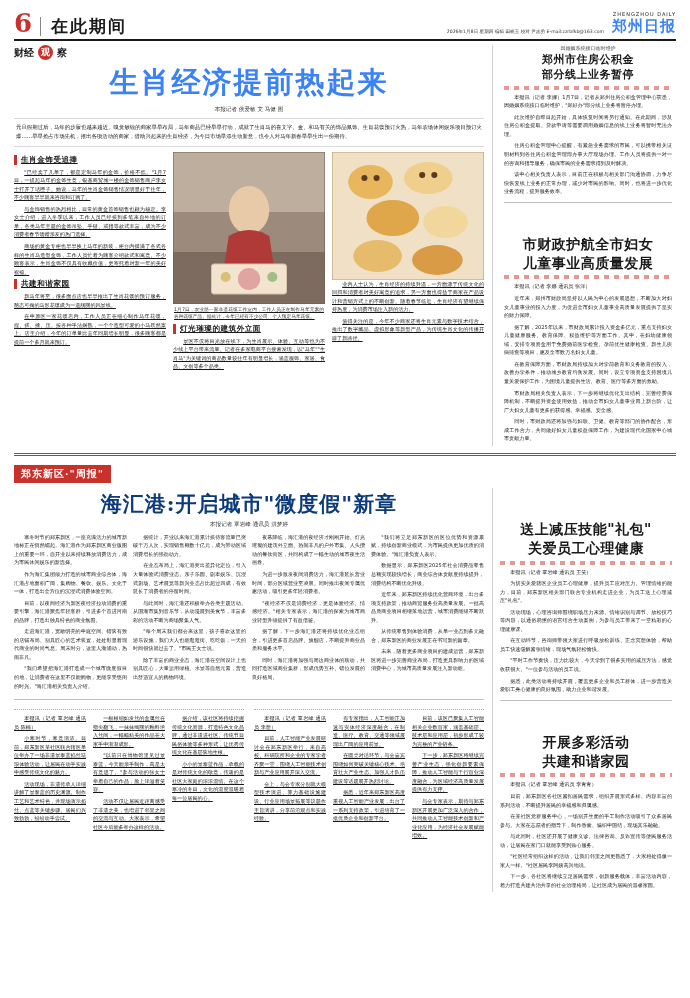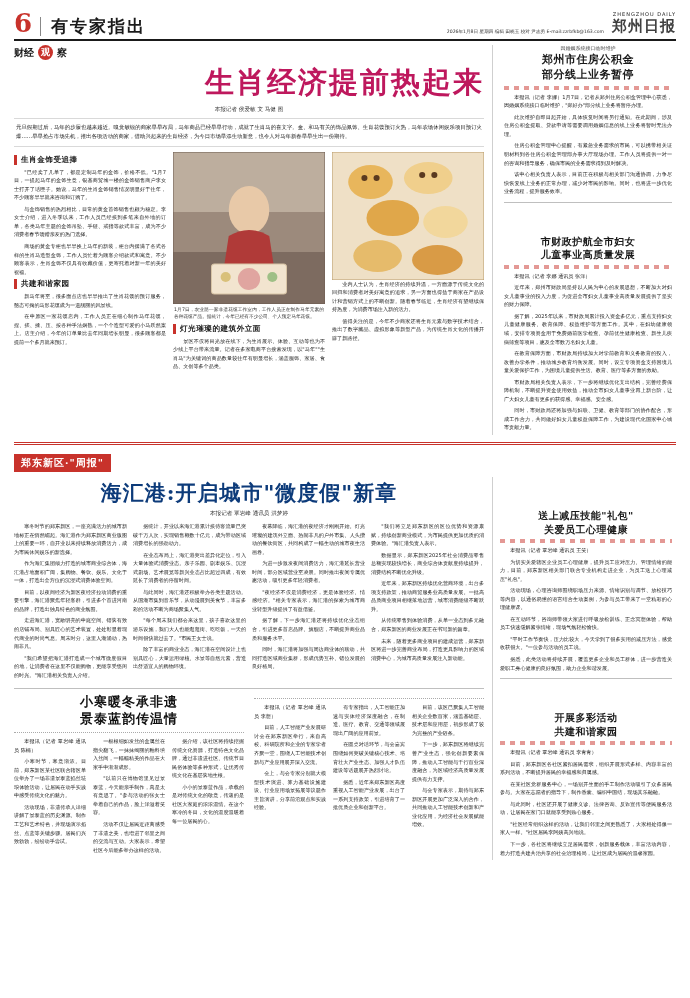--- a/index.html
+++ b/index.html
@@ -39,21 +39,21 @@
   .masthead-right {
     margin-left: auto; text-align: right; display: flex; align-items: flex-end; gap: 8px;
   }
   .pub-meta {
     font-size: 4.6px; color: #333; line-height: 1.5; text-align: right;
     max-width: 200px;
   }
   .brand-block { text-align: right; }
   .brand-en { font-size: 5px; letter-spacing: 1px; color: #222; }
   .brand-cn {
-    font-size: 15px; font-weight: bold; color: #404040;
+    font-size: 15px; font-weight: bold; color: #3b82f6;
     font-family: "DejaVu Serif", serif; letter-spacing: 1px;
   }
 
   
   .top-zone { display: flex; gap: 8px; }
   .top-left { width: 470px; }
   .top-right { width: 180px; border-left: 1px solid #cfcfcf; padding-left: 11px; }
 
   
   .badge-row { display: flex; align-items: center; gap: 4px; margin-bottom: 3px; }
@@ -66,35 +66,35 @@
     border-radius: 50%; background: #c8322b; color: #fff;
     font-size: 9px; text-align: center; font-weight: bold;
   }
 
   .kicker {
     text-align: center; font-size: 12px; font-weight: bold;
     letter-spacing: 1px; margin: 2px 0 1px 0;
     font-family: "DejaVu Serif", serif;
   }
   .headline-main {
-    text-align: right; font-size: 29px; font-weight: bold;
-    letter-spacing: 2px; color: #be185d; margin: 1px 0 3px 0;
+    text-align: center; font-size: 29px; font-weight: bold;
+    letter-spacing: 2px; color: #3b82f6; margin: 1px 0 3px 0;
     font-family: "DejaVu Serif", serif;
   }
   .byline-center {
     text-align: center; font-size: 5.6px; color: #333; margin-bottom: 4px;
   }
 
   .lede {
     font-size: 5.4px; line-height: 1.72; text-align: justify;
     border-top: 1px solid #d9d9d9; border-bottom: 1px solid #d9d9d9;
     padding: 4px 2px; margin-bottom: 5px; color: #222;
   }
 
-  .cols3 { display: flex; gap: 7px; }
+  .cols3 { display: flex; gap: 7px; text-decoration: underline; }
   .col { width: 33%; }
 
   .subhead {
     font-size: 7.6px; font-weight: bold; color: #1a1a1a;
     border-left: 3px solid #c8322b; padding-left: 4px;
     margin: 3px 0 3px 0; letter-spacing: .5px;
     font-family: "DejaVu Serif", serif;
   }
   p.body {
     font-size: 5.1px; line-height: 1.68; text-align: justify;
@@ -112,21 +112,21 @@
     font-size: 4.7px; line-height: 1.6; text-align: justify; color: #333;
     padding: 2px 1px 0 1px;
   }
 
   
   .r-eyebrow { font-size: 5px; text-align: center; color: #444; margin-bottom: 2px; }
   .r-head {
     font-size: 11px; font-weight: bold; text-align: center; line-height: 1.35;
     font-family: "DejaVu Serif", serif; letter-spacing: .5px; margin-bottom: 3px;
   }
-  .r-head-sm { font-size: 10px; margin-top: 32px; }
+  .r-head-sm { font-size: 14px; margin-top: 32px; }
   .rule { border-top: 1px solid #bfbfbf; margin: 6px 0; }
 
   
   .sec2 { margin-top: 7px; border-top: 3px double #c8322b; padding-top: 6px; }
   .sec2-flag {
     display: inline-block; background: #c8322b; color: #fff;
     font-size: 10px; font-weight: bold; padding: 2px 7px; letter-spacing: 1px;
     font-family: "DejaVu Serif", serif;
   }
   .sec2-zone { display: flex; gap: 8px; margin-top: 5px; }
@@ -155,21 +155,21 @@
   }
   .dotline { border-top: 1px dotted #aaa; margin: 4px 0; }
 </style>
 </head>
 <body>
 
 <div class="page">
 
   <div class="masthead">
     <div class="page-num">6</div>
-    <div class="section-name">有专家指出</div>
+    <div class="section-name">在此期间</div>
     <div class="masthead-right">
       <div class="pub-meta">2026年1月8日 星期四  编辑 田晓玉  校对 尹志勇  E-mail:zzrbfkb@163.com</div>
       <div class="brand-block">
         <div class="brand-en">ZHENGZHOU DAILY</div>
         <div class="brand-cn">郑州日报</div>
       </div>
     </div>
   </div>
 
   <div class="top-zone">
@@ -306,22 +306,20 @@
             <p class="body">"我们将立足郑东新区的区位优势和资源禀赋，持续创新商业模式，为市民提供更加优质的消费体验。"海汇港负责人表示。</p>
             <p class="body">数据显示，郑东新区2025年社会消费品零售总额实现较快增长，商业综合体贡献度持续提升，消费结构不断优化升级。</p>
             <p class="body">近年来，郑东新区持续优化营商环境，出台多项支持政策，推动商贸服务业高质量发展。一批高品质商业项目相继落地运营，城市消费能级不断跃升。</p>
             <p class="body">从传统零售到体验消费，从单一业态到多元融合，郑东新区的商业发展正在书写新的篇章。</p>
             <p class="body">未来，随着更多商业项目的建成运营，郑东新区将进一步完善商业布局，打造更具影响力的区域消费中心，为城市高质量发展注入新动能。</p>
           </div>
         </div>
 
         <div class="bottom-two">
           <div class="bt">
-            <div class="bt-head" style="white-space:pre-line">小寒暖冬承非遗
-景泰蓝韵传温情</div>
             <div class="dotline"></div>
             <div class="cols3">
               <div class="col">
                 <p class="body">本报讯（记者 覃岩峰 通讯员 陈楠）</p>
                 <p class="body">小寒时节，寒意渐浓。日前，郑东新区某社区联合辖区单位举办了一场非遗景泰蓝掐丝珐琅体验活动，让居民在动手实践中感受传统文化的魅力。</p>
                 <p class="body">活动现场，非遗传承人详细讲解了景泰蓝的历史渊源、制作工艺和艺术特色，并现场演示掐丝、点蓝等关键步骤。居民们兴致勃勃，纷纷动手尝试。</p>
               </div>
               <div class="col">
                 <p class="body">一根根细如发丝的金属丝在指尖翻飞，一抹抹绚丽的釉料填入丝间，一幅幅精美的作品在大家手中渐渐成形。</p>
                 <p class="body">"以前只在博物馆里见过景泰蓝，今天能亲手制作，真是太有意思了。"参与活动的张女士举着自己的作品，脸上洋溢着笑容。</p>

